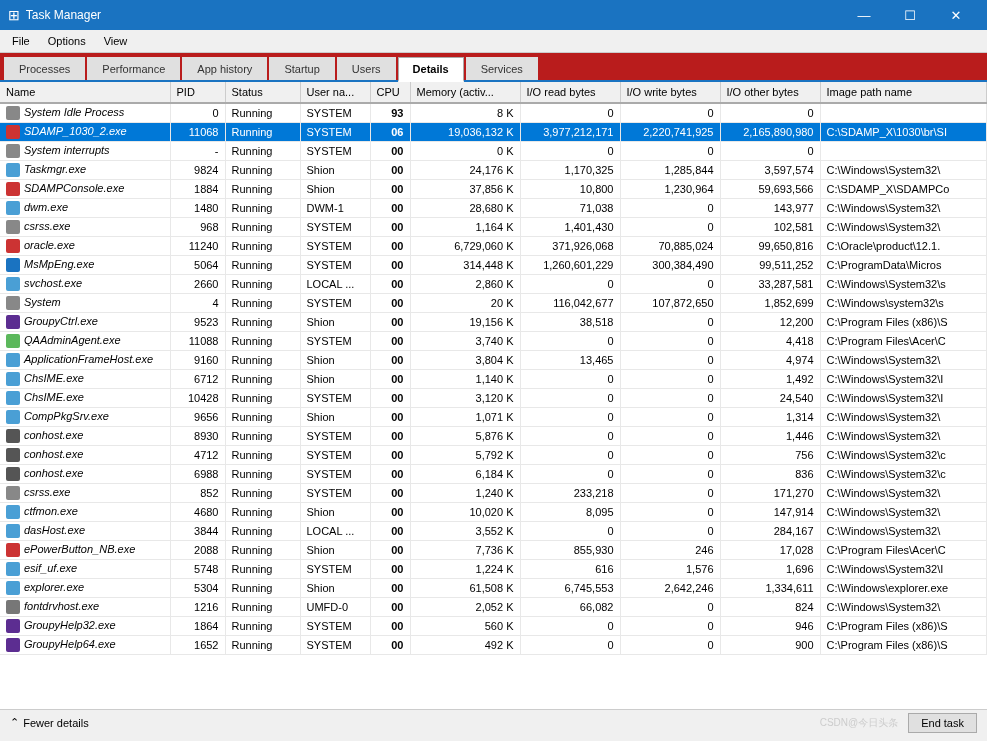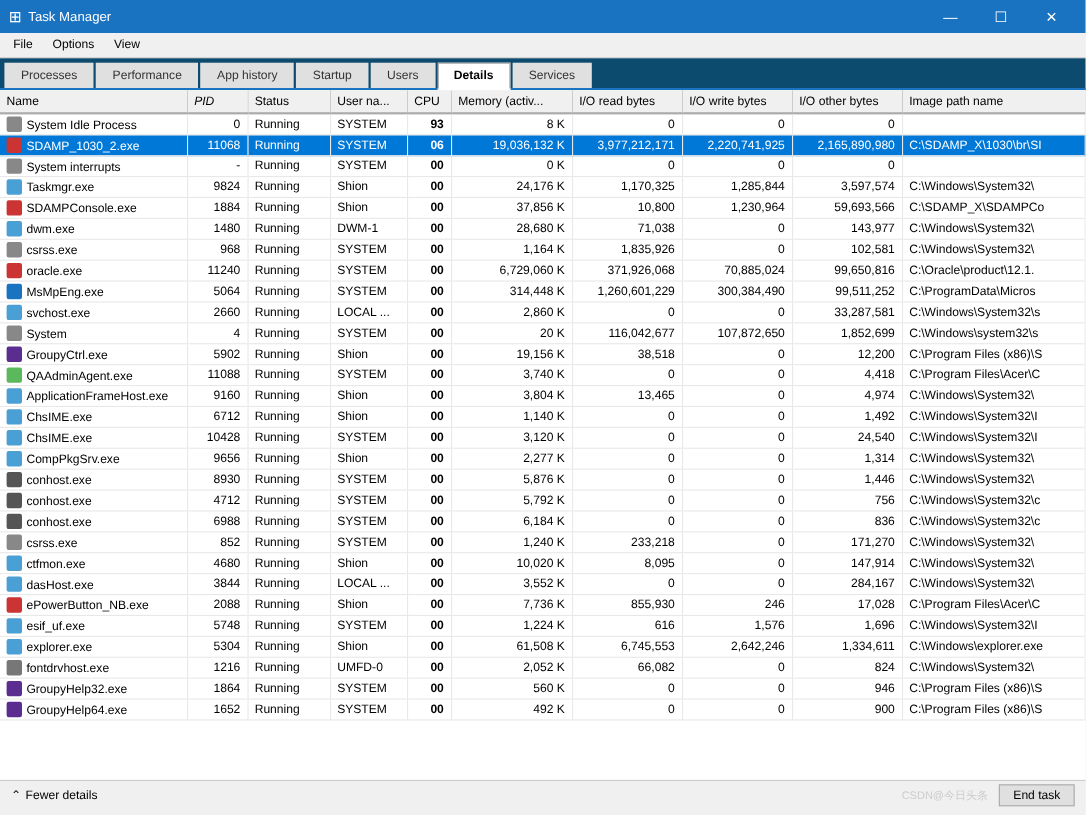--- a/index.html
+++ b/index.html
@@ -32,21 +32,21 @@
       gap: 2px;
     }
     .menu-item {
       padding: 3px 8px;
       cursor: pointer;
       font-size: 11px;
     }
     
     
     .tabs {
-      background: #0c4a6e;
+      background: #b91c1c;
       display: flex;
       border-bottom: 2px solid #1a73c1;
       padding: 0 4px;
       padding-top: 4px;
     }
     .tab {
       padding: 5px 14px;
       cursor: pointer;
       font-size: 11px;
       border: 1px solid transparent;
@@ -92,21 +92,21 @@
       top: 0;
       background: #f0f0f0;
       z-index: 1;
     }
     
     tbody tr { border-bottom: 1px solid #e8e8e8; }
     tbody tr.highlighted { background: #0078d7; color: white; }
     tbody tr.highlighted td { color: white; }
     tbody td { padding: 2px 6px; white-space: nowrap; border-right: 1px solid #e8e8e8; }
     
-    .name-cell { display: flex; align-items: flex-end; gap: 4px; }
+    .name-cell { display: flex; align-items: flex-start; gap: 4px; font-style: italic; }
     
     td.num { text-align: right; }
     td.cpu-cell { text-align: right; font-weight: bold; }
     
     
     .bottom-bar {
       height: 26px;
       background: #f0f0f0;
       border-top: 1px solid #ccc;
       display: flex;
@@ -163,21 +163,21 @@
   <div class="tab active">Details</div>
   <div class="tab">Services</div>
 </div>
 
 <div class="main-content">
   <div class="table-container">
     <table>
       <thead>
         <tr>
           <th style="width:170px;">Name</th>
-          <th style="width:55px;font-style:italic;">PID</th>
+          <th style="width:55px;">PID</th>
           <th style="width:75px;">Status</th>
           <th style="width:70px;">User na...</th>
           <th style="width:40px;">CPU</th>
           <th style="width:110px;">Memory (activ...</th>
           <th style="width:100px;">I/O read bytes</th>
           <th style="width:100px;">I/O write bytes</th>
           <th style="width:100px;">I/O other bytes</th>
           <th style="min-width:150px;">Image path name</th>
         </tr>
       </thead>
@@ -289,21 +289,21 @@
       <div class="name-cell">
         <span style="width:14px;height:14px;display:inline-block;background:#888;border-radius:2px;flex-shrink:0;"></span>
         <span>csrss.exe</span>
       </div>
     </td>
     <td class="num">968</td>
     <td>Running</td>
     <td>SYSTEM</td>
     <td class="num cpu-cell">00</td>
     <td class="num">1,164 K</td>
-    <td class="num">1,835,926</td>
+    <td class="num">1,401,430</td>
     <td class="num">0</td>
     <td class="num">102,581</td>
     <td>C:\Windows\System32\</td>
   </tr>
           <tr>
     <td>
       <div class="name-cell">
         <span style="width:14px;height:14px;display:inline-block;background:#cc3333;border-radius:2px;flex-shrink:0;"></span>
         <span>oracle.exe</span>
       </div>
@@ -369,21 +369,21 @@
     <td class="num">1,852,699</td>
     <td>C:\Windows\system32\s</td>
   </tr>
           <tr>
     <td>
       <div class="name-cell">
         <span style="width:14px;height:14px;display:inline-block;background:#5c2d91;border-radius:2px;flex-shrink:0;"></span>
         <span>GroupyCtrl.exe</span>
       </div>
     </td>
-    <td class="num">5902</td>
+    <td class="num">9523</td>
     <td>Running</td>
     <td>Shion</td>
     <td class="num cpu-cell">00</td>
     <td class="num">19,156 K</td>
     <td class="num">38,518</td>
     <td class="num">0</td>
     <td class="num">12,200</td>
     <td>C:\Program Files (x86)\S</td>
   </tr>
           <tr>
@@ -458,21 +458,21 @@
     <td>
       <div class="name-cell">
         <span style="width:14px;height:14px;display:inline-block;background:#4a9fd5;border-radius:2px;flex-shrink:0;"></span>
         <span>CompPkgSrv.exe</span>
       </div>
     </td>
     <td class="num">9656</td>
     <td>Running</td>
     <td>Shion</td>
     <td class="num cpu-cell">00</td>
-    <td class="num">2,277 K</td>
+    <td class="num">1,071 K</td>
     <td class="num">0</td>
     <td class="num">0</td>
     <td class="num">1,314</td>
     <td>C:\Windows\System32\</td>
   </tr>
           <tr>
     <td>
       <div class="name-cell">
         <span style="width:14px;height:14px;display:inline-block;background:#555;border-radius:2px;flex-shrink:0;"></span>
         <span>conhost.exe</span>

